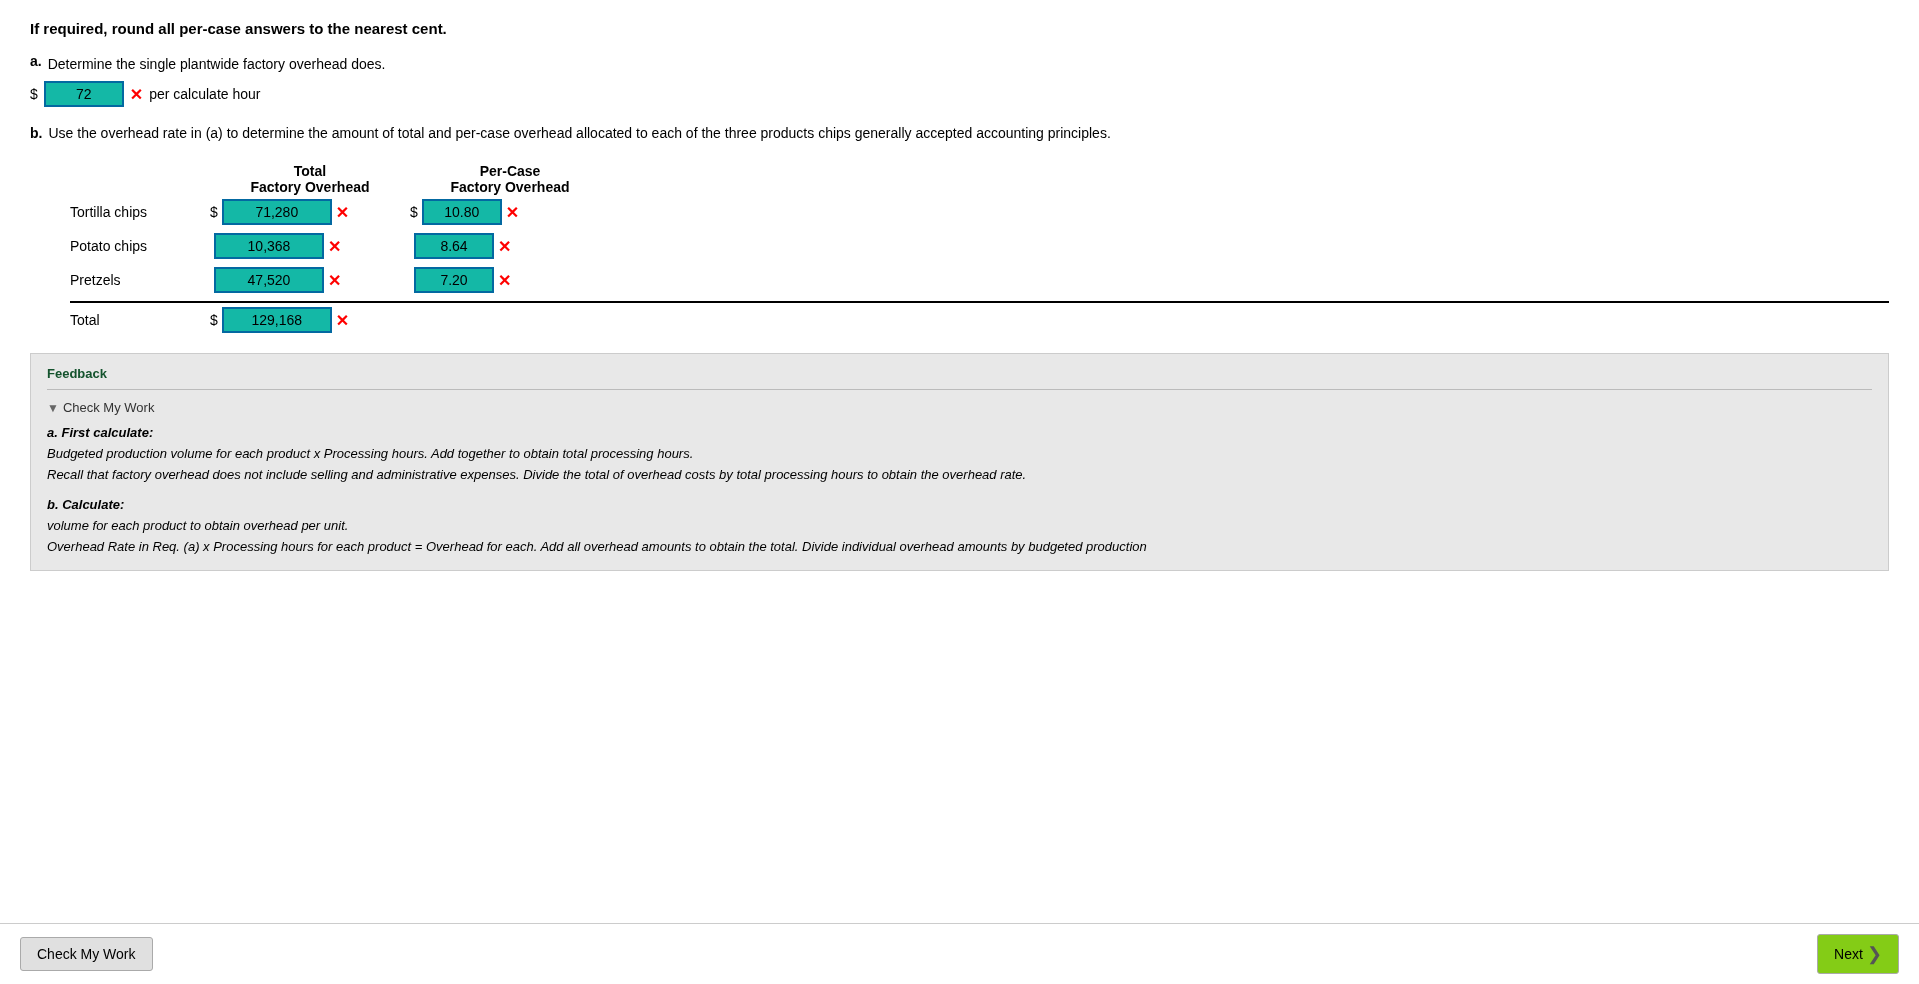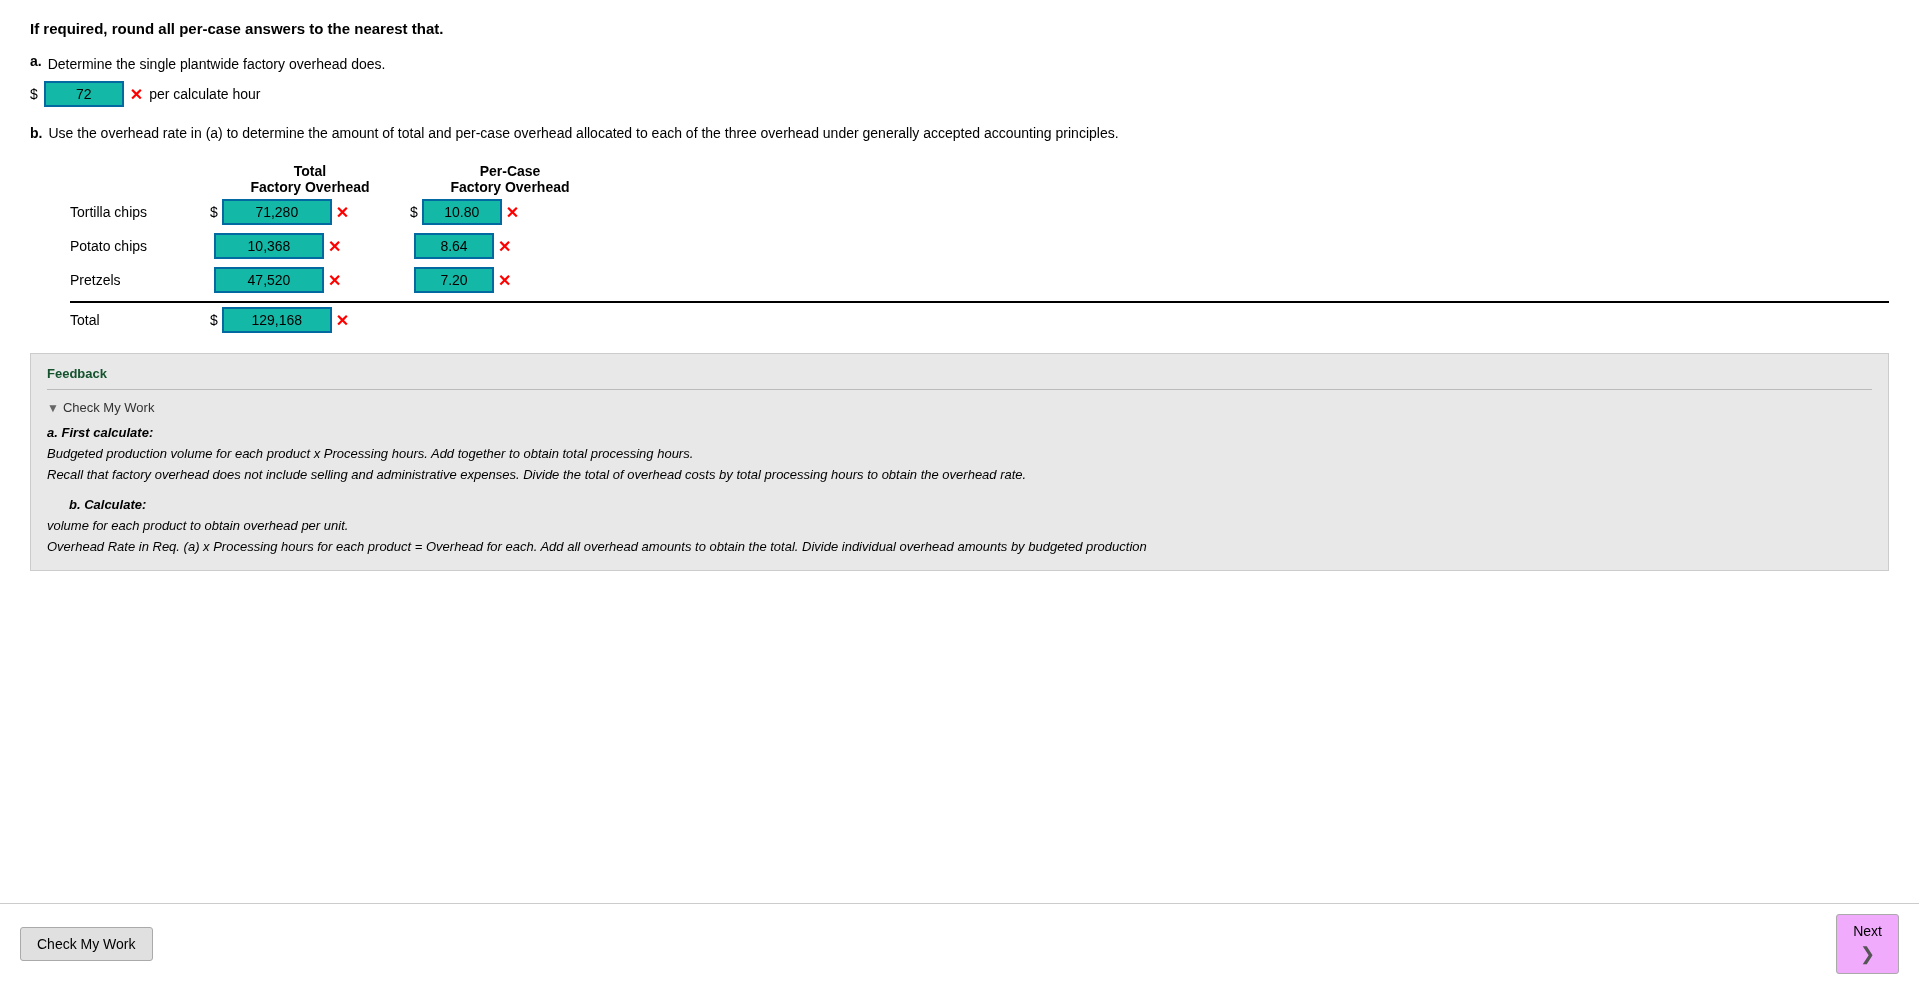--- a/index.html
+++ b/index.html
@@ -163,62 +163,61 @@
     }
     .check-work-btn {
       background: #e0e0e0;
       border: 1px solid #aaa;
       padding: 8px 16px;
       font-size: 14px;
       cursor: pointer;
       border-radius: 3px;
     }
     .next-btn {
-      background: #f0abfc;
+      background: #84cc16;
       border: 1px solid #aaa;
       padding: 8px 16px;
       font-size: 14px;
       cursor: pointer;
       border-radius: 3px;
       display: flex;
       align-items: center;
       gap: 4px;
-      flex-direction: column;
     }
     .next-arrow {
       font-size: 18px;
       color: #555;
     }
   </style>
 </head>
 <body>
 
 <div class="page-container">
 
   <div class="instruction-bold">
-    <span>If required, round all per-case answers to the nearest that.</span>
+    <span>If required, round all per-case answers to the nearest cent.</span>
   </div>
 
   <div class="section-a">
     <div class="inline-row">
       <span class="section-label">a.</span>
       <span>Determine the single plantwide factory overhead does.</span>
     </div>
     <div class="inline-row">
       <span class="dollar-sign">$</span>
       <input class="input-box" type="text" value="72" style="">
       <span class="x-mark">✕</span>
       <span>per calculate hour</span>
     </div>
   </div>
 
   <div class="section-b">
     <div style="display:flex; gap:6px;">
       <span class="section-label">b.</span>
-      <span>Use the overhead rate in (a) to determine the amount of total and per-case overhead allocated to each of the three overhead under generally accepted accounting principles.</span>
+      <span>Use the overhead rate in (a) to determine the amount of total and per-case overhead allocated to each of the three products chips generally accepted accounting principles.</span>
     </div>
   </div>
 
   <div class="table-section">
 
     <div class="header-row">
       <div class="col-label"></div>
       <div class="col-total">
         <div class="header-title">Total</div>
         <div class="header-subtitle">Factory Overhead</div>
@@ -285,21 +284,21 @@
     <div class="feedback-label">Feedback</div>
     <hr style="border:none; border-top:1px solid #bbb; margin-bottom:10px;">
     <div class="check-my-work-toggle">
       <span class="triangle-icon">▼</span>
       <span>Check My Work</span>
     </div>
     <div class="feedback-content">
       <div class="sub-label">a. First calculate:</div>
       <div>Budgeted production volume for each product x Processing hours. Add together to obtain total processing hours.</div>
       <div>Recall that factory overhead does not include selling and administrative expenses. Divide the total of overhead costs by total processing hours to obtain the overhead rate.</div>
-      <div class="sub-label" style="margin-top:10px;margin-left:22px;">b. Calculate:</div>
+      <div class="sub-label" style="margin-top:10px;">b. Calculate:</div>
       <div>volume for each product to obtain overhead per unit.</div>
       <div>Overhead Rate in Req. (a) x Processing hours for each product = Overhead for each. Add all overhead amounts to obtain the total. Divide individual overhead amounts by budgeted production</div>
     </div>
   </div>
 
   <div class="bottom-bar">
     <button class="check-work-btn">
       <span>Check My Work</span>
     </button>
     <button class="next-btn">

